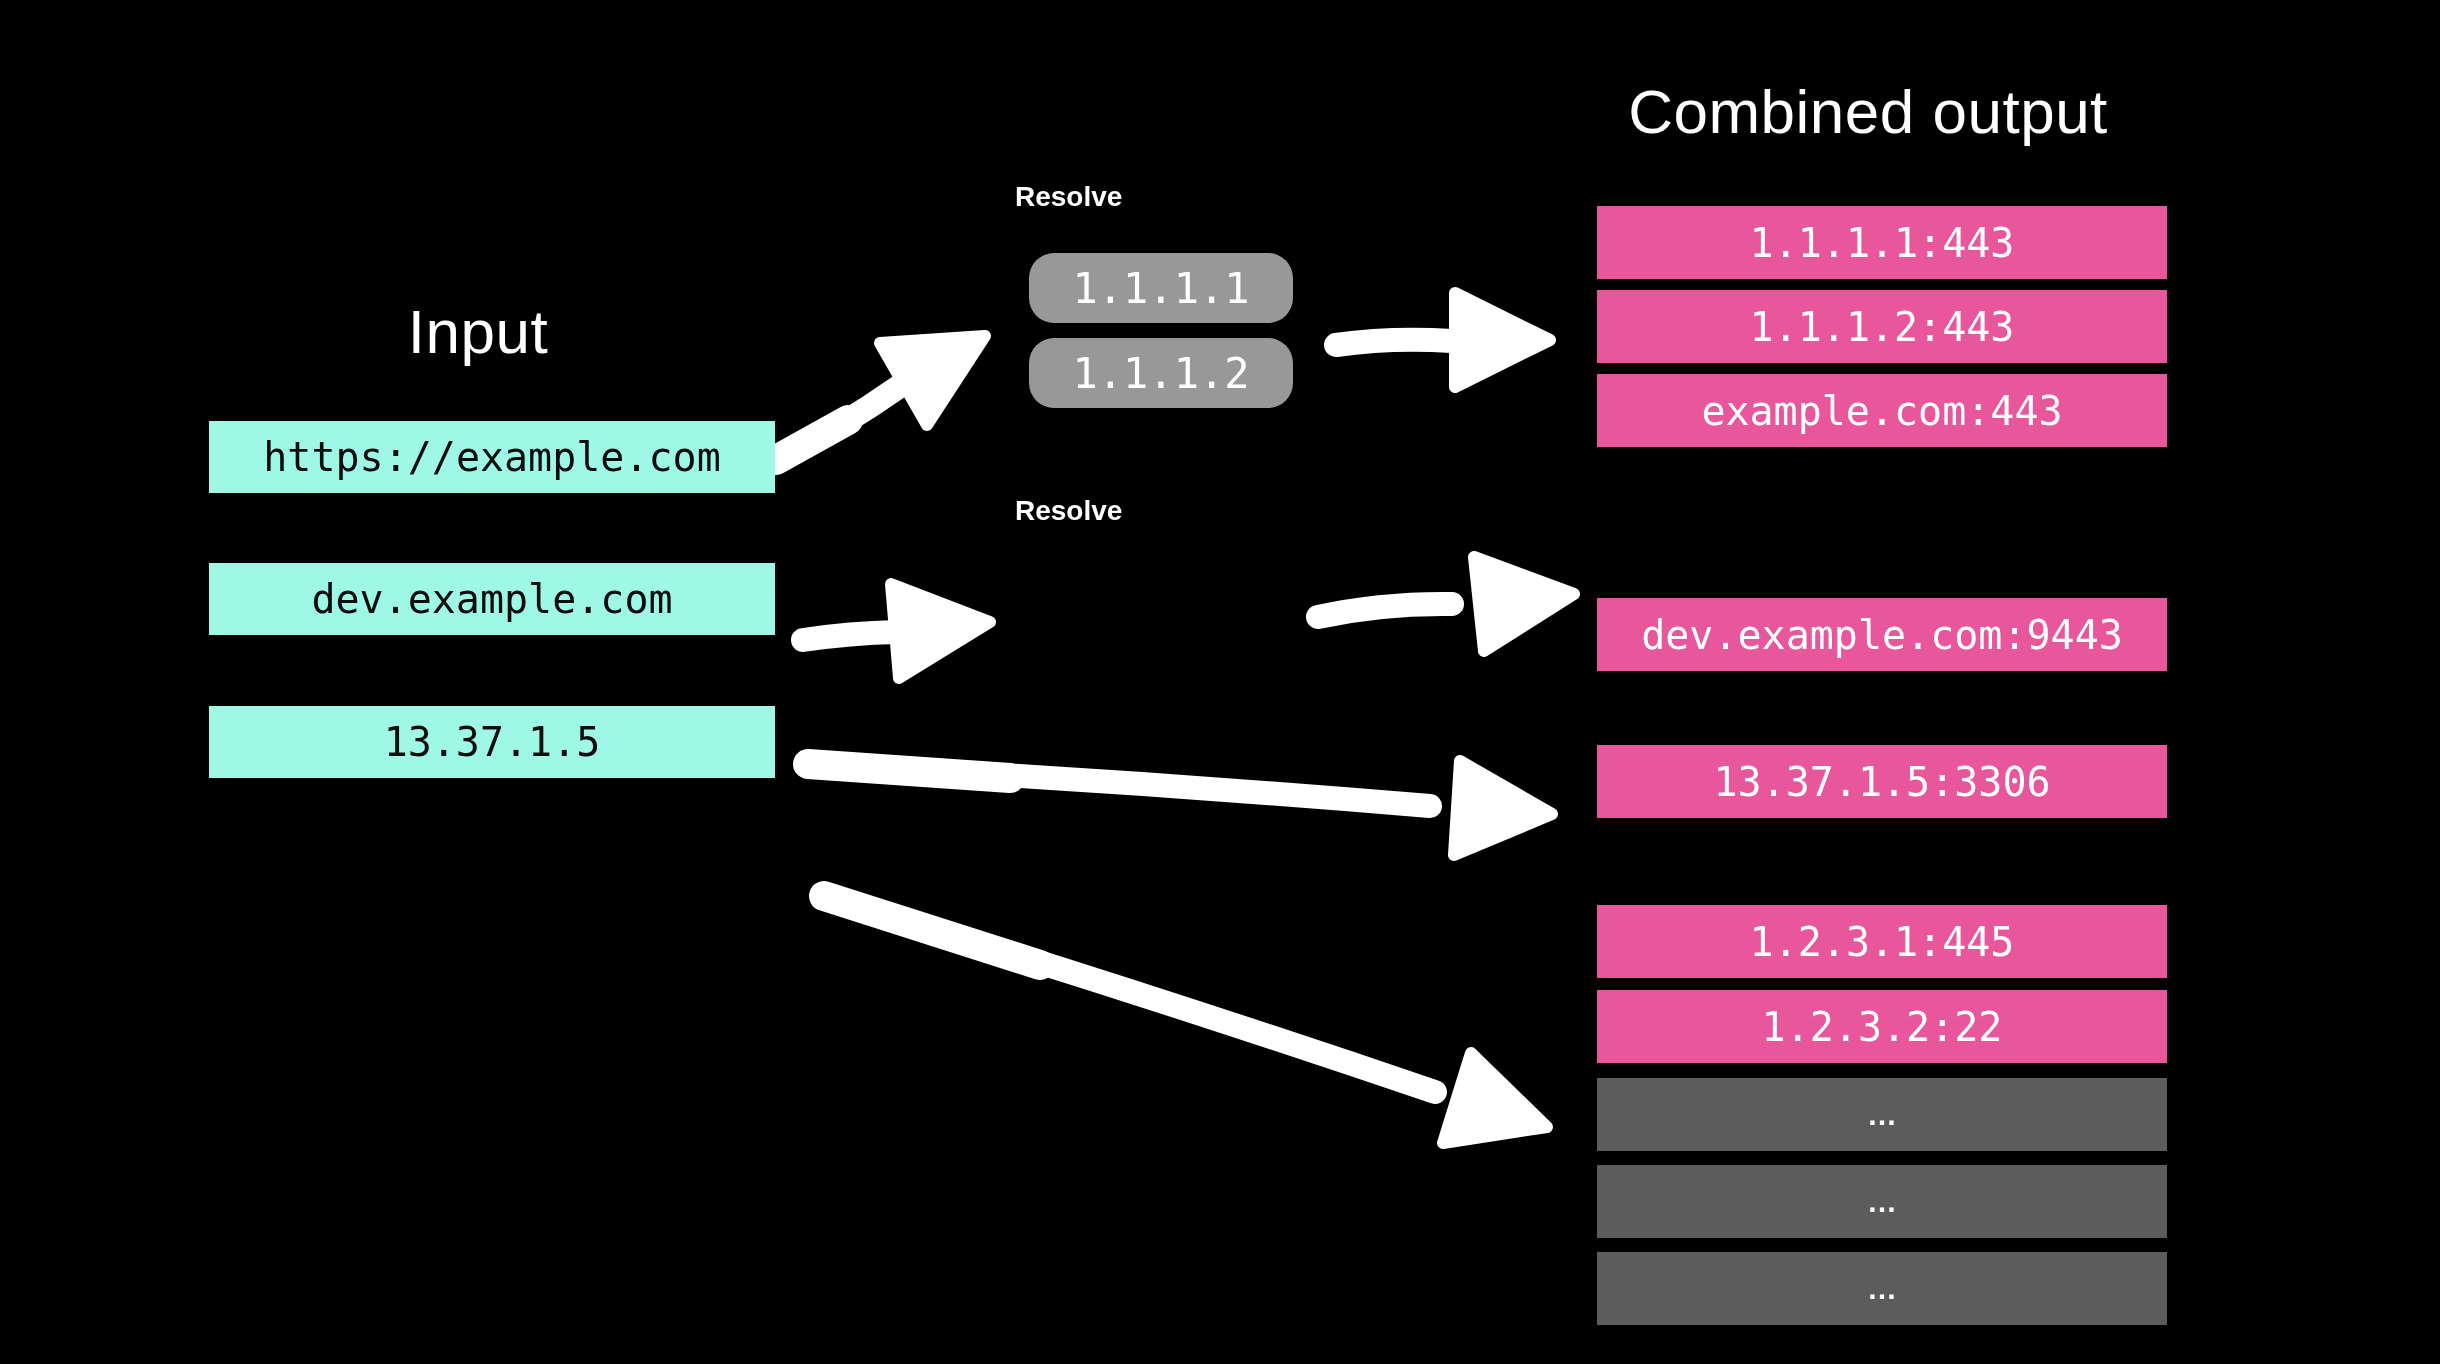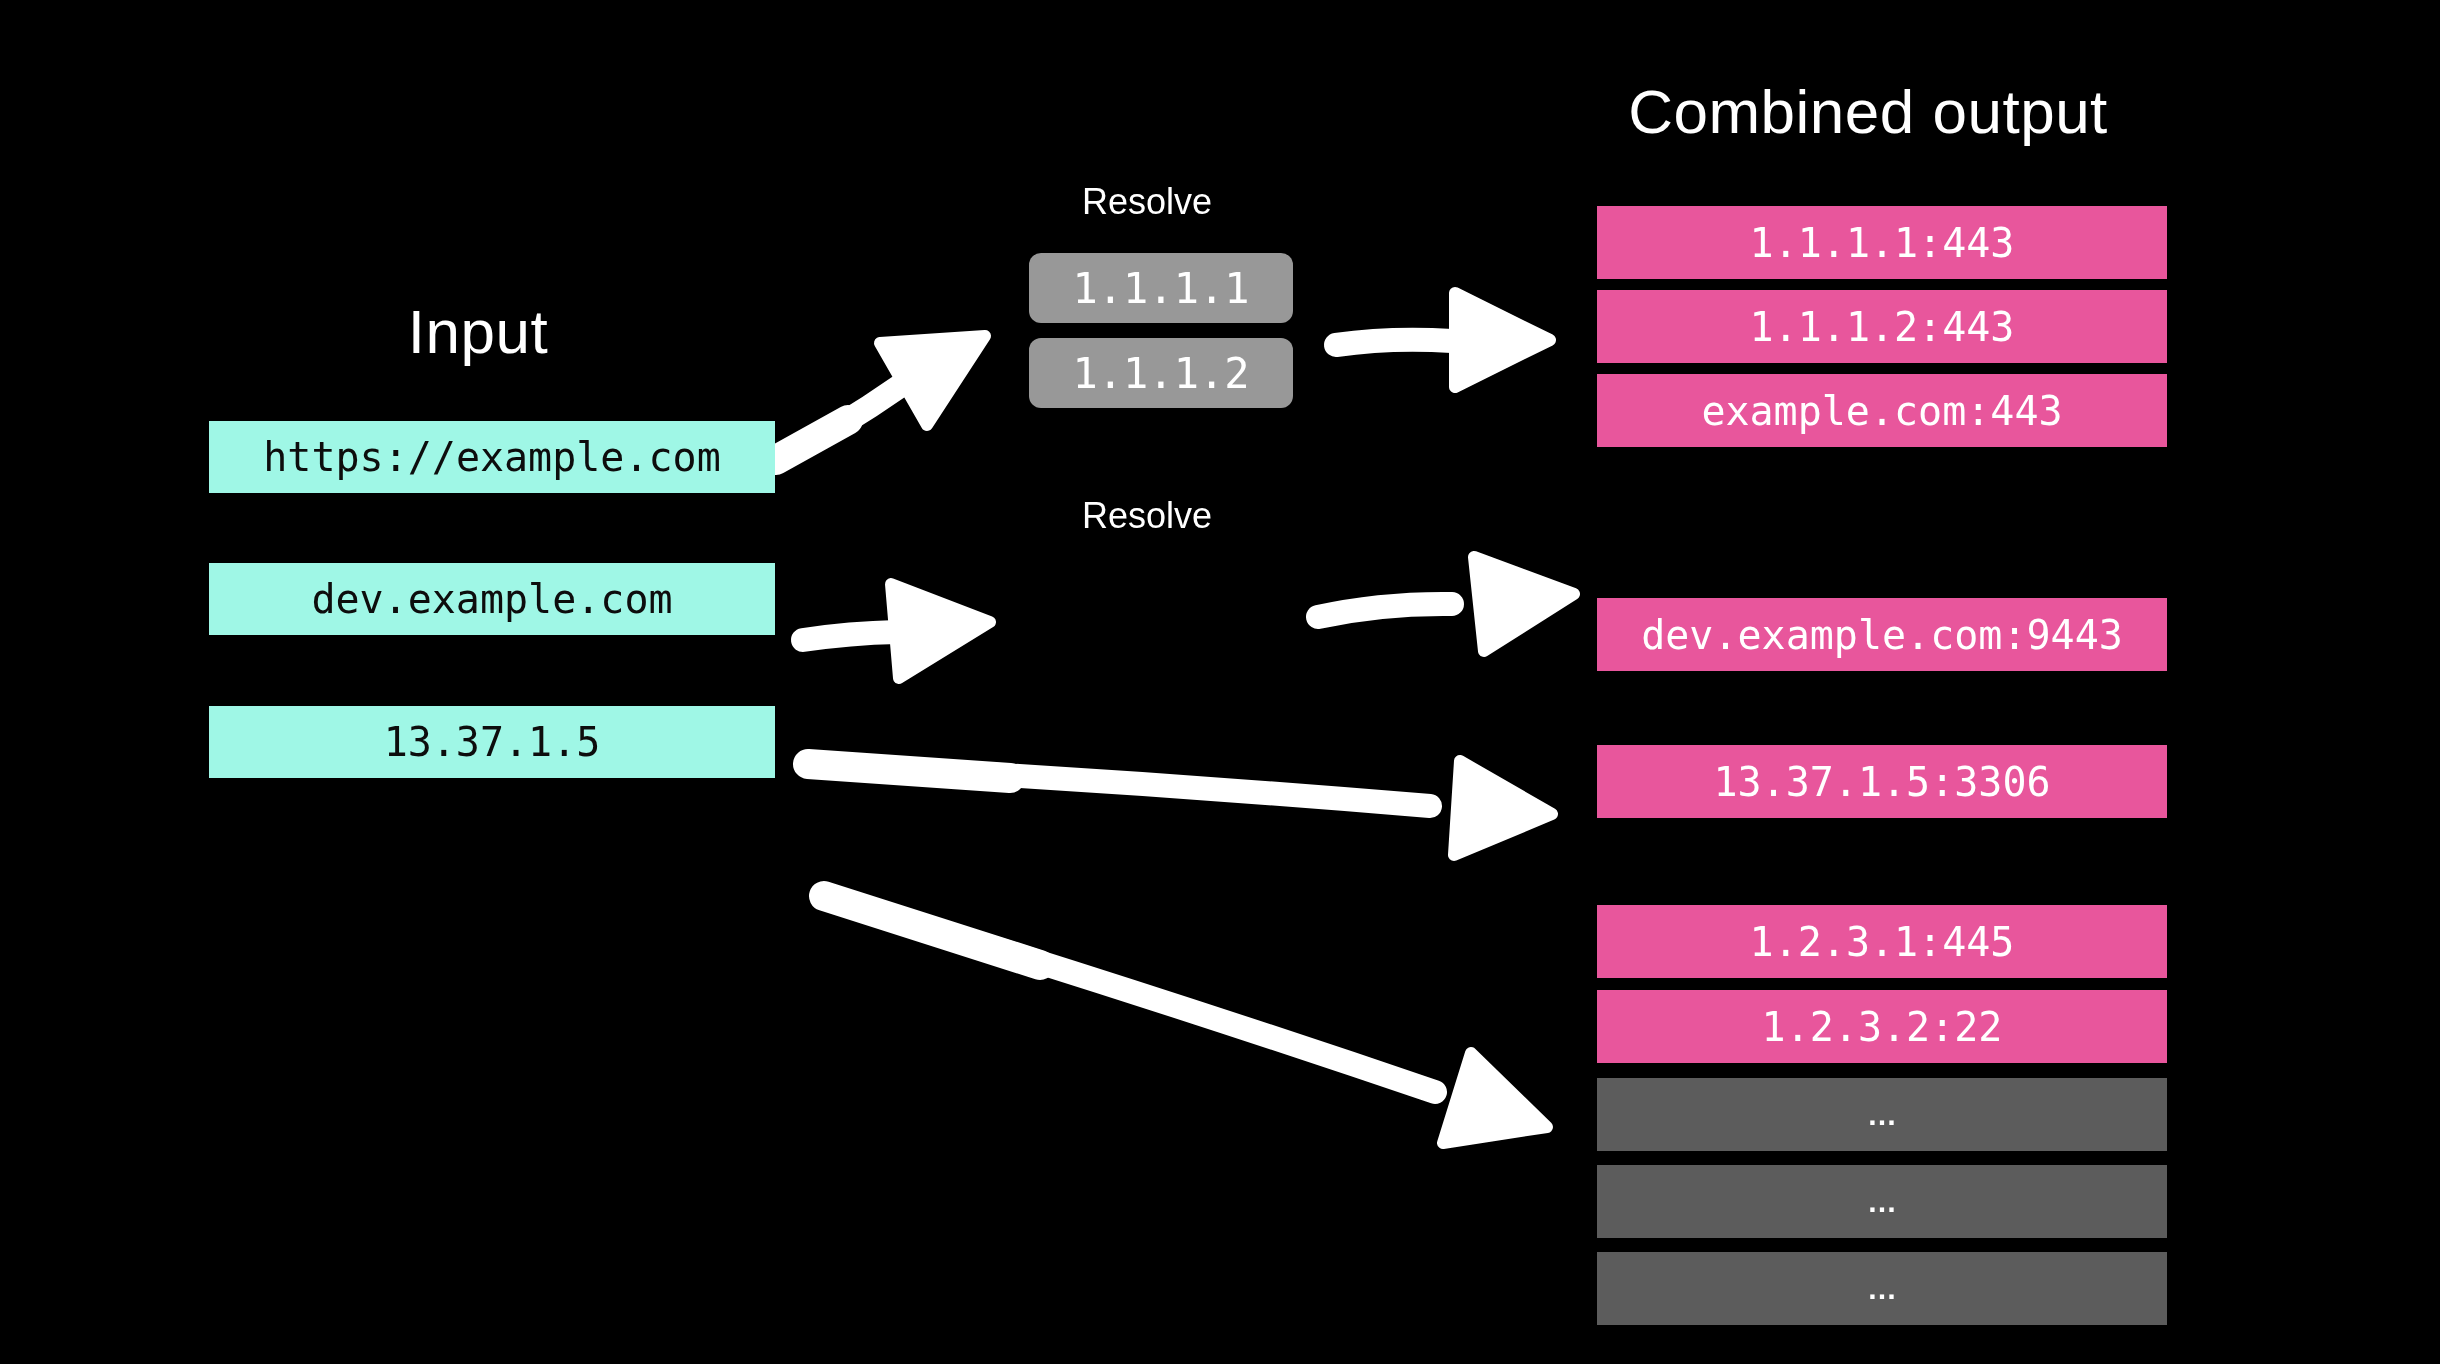--- a/index.html
+++ b/index.html
@@ -23,23 +23,22 @@
     text-align: center;
     letter-spacing: 0.5px;
   }
   .input-title   { left: 195px; top: 296px; width: 566px; }
   .combined-title{ left: 1555px; top: 76px; width: 626px; }
   .resolve-label {
     position: absolute;
     left: 1015px;
     width: 264px;
     color: var(--text, #fff);
-    font-size: 36px;
-    font-weight: 400;
-    text-align: center;
+    font-size: 28px;
+    font-weight: 700;
   }
   .resolve-label.r1 { top: 181px; }
   .resolve-label.r2 { top: 495px; }
   .box {
     position: absolute;
     display: flex;
     align-items: center;
     justify-content: center;
     font-family: "DejaVu Sans Mono", "Liberation Mono", monospace;
     white-space: nowrap;
@@ -50,21 +49,21 @@
     width: 566px;
     height: 72px;
     background: var(--input-box, #9ff7e6);
     color: var(--input-box-text, #0d0d0d);
     font-size: 40px;
   }
   .box.resolve {
     left: 1015px;
     width: 264px;
     height: 70px;
-    border-radius: 12px;
+    border-radius: 25px;
     background: var(--resolve-box, #989898);
     color: var(--text, #fff);
     font-size: 42px;
   }
   .box.pink {
     left: 1583px;
     width: 570px;
     height: 73px;
     background: var(--output-box, #e8569c);
     color: var(--text, #fff);

